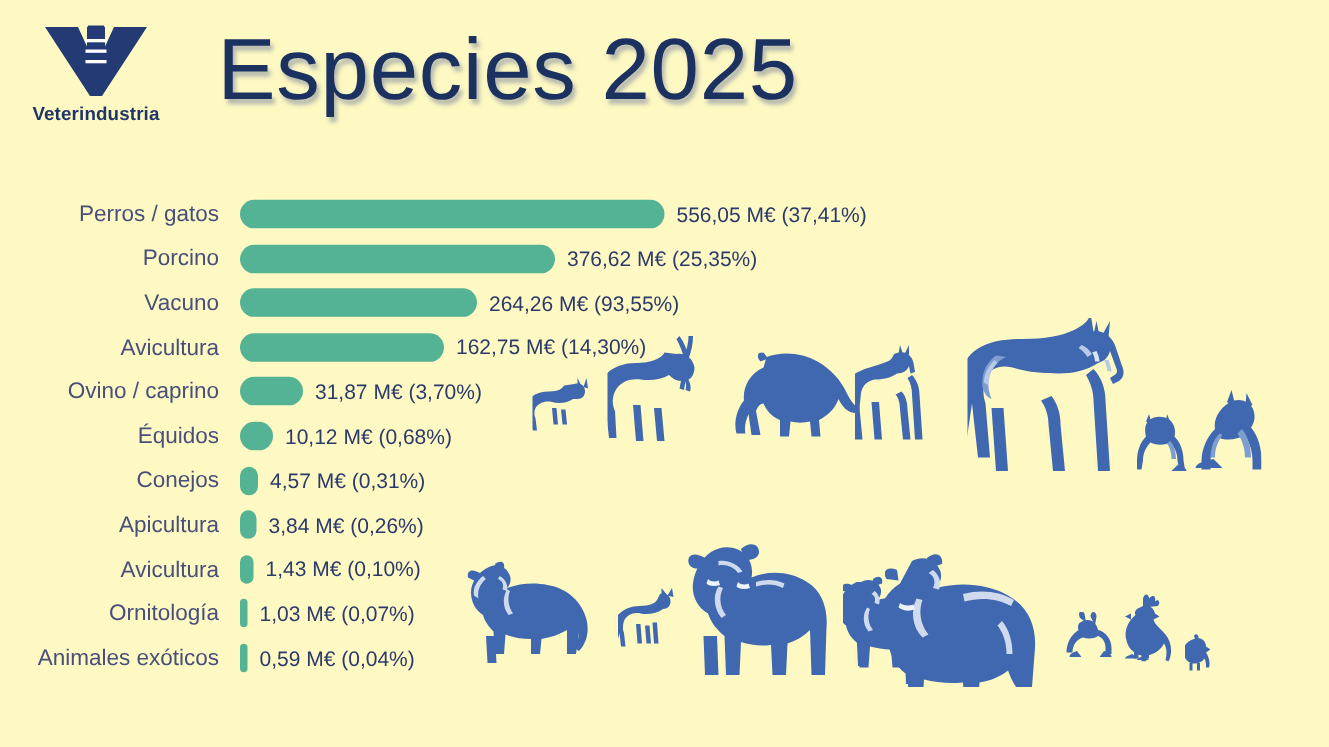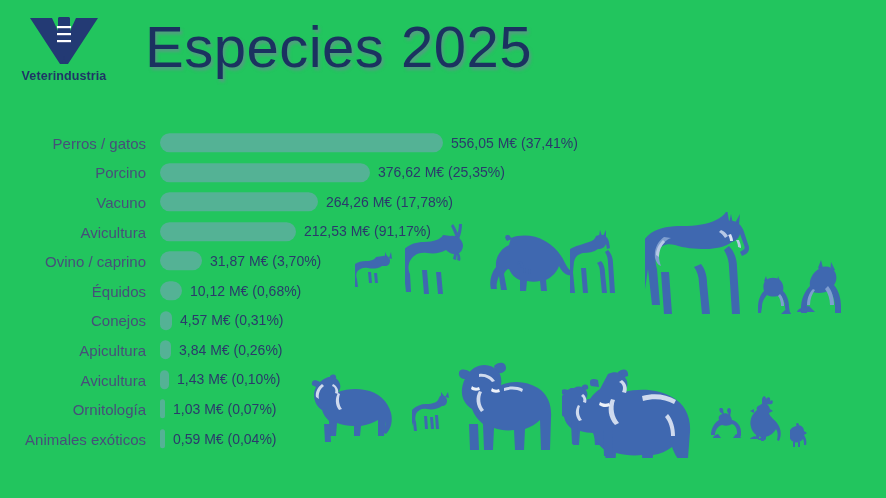--- a/index.html
+++ b/index.html
@@ -4,21 +4,21 @@
 <style>
   html, body {
     margin: 0;
     padding: 0;
     background: #ffffff;
   }
   #stage {
     position: relative;
     width: 886px;
     height: 498px;
-    background: #22c55e;
+    background: #fef9c3;
     overflow: hidden;
     font-family: "Liberation Sans", sans-serif;
   }
 
   
   #logo-block {
     position: absolute;
     left: 12px;
     top: 14px;
     width: 104px;
@@ -318,29 +318,29 @@
       <div class="bar-track">
         <div class="bar" style="width: 210px; background: rgb(84, 178, 149);"></div>
         <div class="bar-value">376,62 M€ (25,35%)</div>
       </div>
     </div>
 
     <div class="bar-row" style="top:59.2px;">
       <div class="cat-label">Vacuno</div>
       <div class="bar-track">
         <div class="bar" style="width: 158px; background: rgb(84, 178, 149);"></div>
-        <div class="bar-value">264,26 M€ (17,78%)</div>
+        <div class="bar-value">264,26 M€ (93,55%)</div>
       </div>
     </div>
 
     <div class="bar-row" style="top:88.8px;">
       <div class="cat-label">Avicultura</div>
       <div class="bar-track">
         <div class="bar" style="width: 136px; background: rgb(84, 178, 149);"></div>
-        <div class="bar-value">212,53 M€ (91,17%)</div>
+        <div class="bar-value">162,75 M€ (14,30%)</div>
       </div>
     </div>
 
     <div class="bar-row" style="top:118.4px;">
       <div class="cat-label">Ovino / caprino</div>
       <div class="bar-track">
         <div class="bar" style="width: 42px; background: rgb(84, 178, 149);"></div>
         <div class="bar-value">31,87 M€ (3,70%)</div>
       </div>
     </div>

